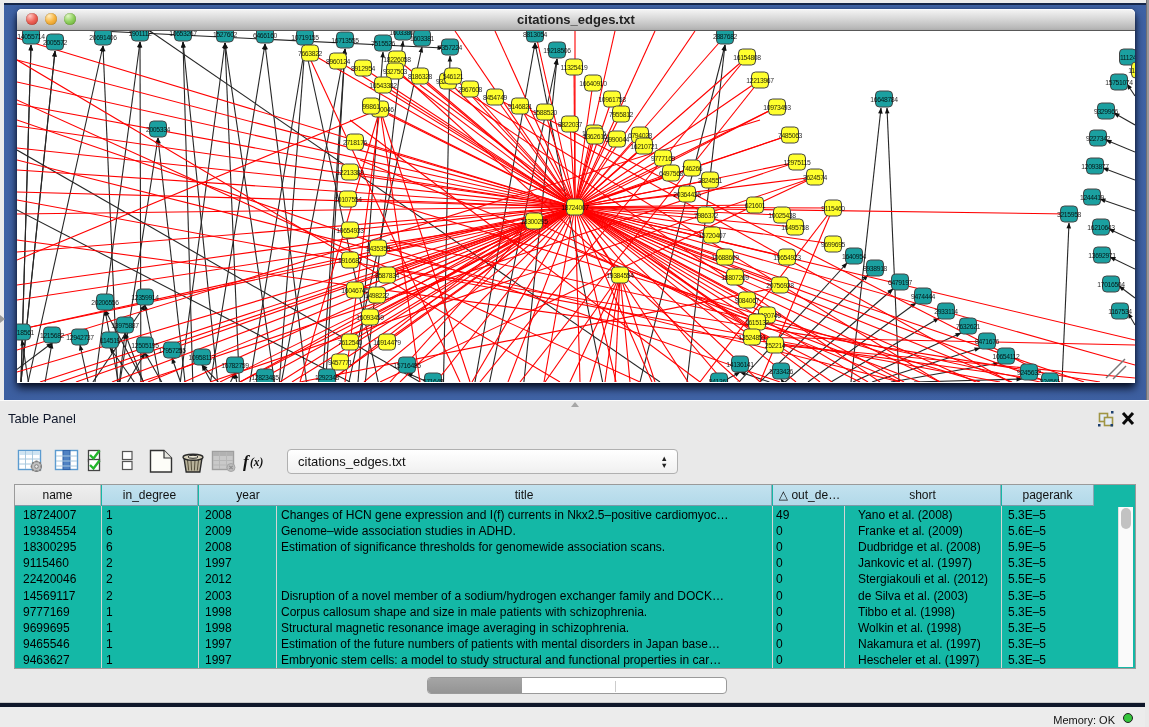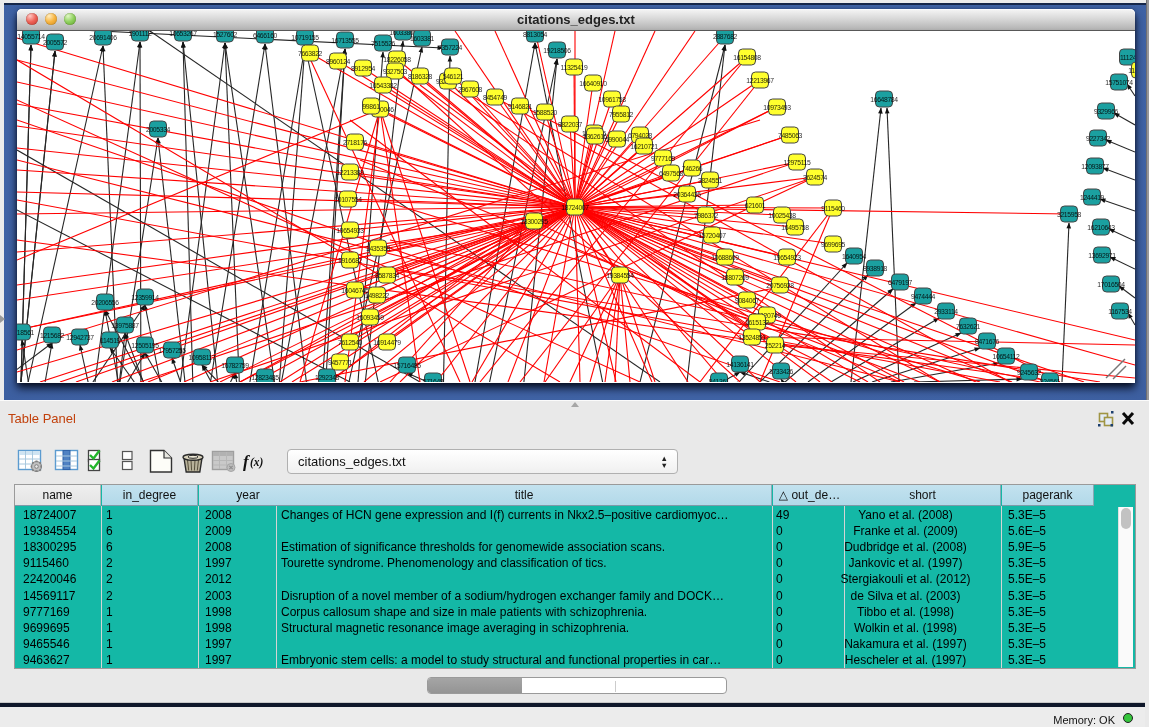--- a/index.html
+++ b/index.html
@@ -10,29 +10,29 @@
 #win{position:absolute;left:17px;top:9px;width:1118px;height:373px;border-radius:5px 5px 0 0;
  box-shadow:0 6px 9px rgba(2,6,20,.9),0 1px 4px rgba(2,6,20,.4);background:#fff}
 #tbar{position:absolute;left:0;top:0;width:100%;height:22px;border-radius:5px 5px 0 0;
  background:linear-gradient(#f6f6f6,#d9d9d9 45%,#b9b9b9 90%,#adadad);border-bottom:1px solid #585858;
  box-shadow:inset 0 1px 0 #fdfdfd}
 #tbar .tit{position:absolute;left:0;right:0;top:3px;text-align:center;font-size:13px;font-weight:bold;color:#222}
 .tl{position:absolute;top:4px;width:12px;height:12px;border-radius:50%}
 #graph{position:absolute;left:0;top:23px;width:1118px;height:351px;background:#fff;overflow:hidden}
 #panel{position:absolute;left:0;top:400px;width:1149px;height:327px;background:#e9e9e9}
 #panel .ptop{position:absolute;left:0;top:0;width:100%;height:1px;background:#fbfbfb}
-#ptitle{position:absolute;left:8px;top:11px;font-size:13px;color:#c2410c}
+#ptitle{position:absolute;left:8px;top:11px;font-size:13px;color:#0f172a}
 #grip{position:absolute;left:571px;top:2px;width:0;height:0;border-left:4px solid transparent;border-right:4px solid transparent;border-bottom:5px solid #a6a6a6}
 #tbl{position:absolute;left:14px;top:84px;width:1122px;height:185px;background:#14b8a6;border:1px solid #9a9a9a}
 .hd{position:absolute;top:0;height:21px;background:linear-gradient(#c3e2ef,#b2d9e9);border-right:1px solid #8aa8b5;border-bottom:1px solid #7d9aa8;
  font-size:12px;color:#111;text-align:center;line-height:21px}
 .tr{position:absolute;left:0;width:1120px;height:16.1px;font-size:12px;color:#000;white-space:nowrap}
 .tr div{position:absolute;top:0;line-height:16px;overflow:hidden}
 .c0{left:8px;width:84px}.c1{left:91px;width:92px}.c2{left:190px;width:80px}.c3{left:266px;width:490px}
-.c4{left:761px;width:68px}.c5{left:812px;width:157px;text-align:center}.c6{left:993px;width:95px}
+.c4{left:761px;width:68px}.c5{left:843px;width:157px;text-align:left}.c6{left:993px;width:95px}
 .gl{position:absolute;top:21px;bottom:0;width:1px;background:#d4d4d4}
 #vsb{position:absolute;right:2px;top:22px;width:15px;height:160px;background:#fafafa;border-left:1px solid #e0e0e0}
 #vsb .th{position:absolute;left:2px;top:1px;width:10px;height:21px;background:#c2c2c2;border-radius:5px}
 #tabs{position:absolute;left:427px;top:277px;height:17px;border:1px solid #9a9a9a;border-radius:4px;overflow:hidden;background:#fff;font-size:13px}
 #tabs div{float:left;height:17px;line-height:16px;padding:12px 14px;color:#222}
 #tabs .sel{background:linear-gradient(#a5a5a5,#8a8a8a);color:#fff}
 #tabs .sp{padding:0;width:1px;background:#ccc;height:11px;margin-top:3px}
 #status{position:absolute;left:0;top:303px;width:1145px;height:33px;background:#ececec;border-top:4px solid #0f172a;box-shadow:0 -1px 0 #c8c8c8}
 #status .m{position:absolute;right:30px;top:7px;font-size:11px;color:#111}
 #status .dot{position:absolute;right:12px;top:6px;width:10px;height:10px;border-radius:50%;background:#35c63c;border:1.5px solid #222}
@@ -651,38 +651,38 @@
           <div class="c2">2008</div>
           <div class="c3">Changes of HCN gene expression and I(f) currents in Nkx2.5–positive cardiomyoc…</div>
           <div class="c4">49</div>
           <div class="c5">Yano et al. (2008)</div>
           <div class="c6">5.3E–5</div>
         </div>
 <div class="tr" style="top:38.1px">
           <div class="c0">19384554</div>
           <div class="c1">6</div>
           <div class="c2">2009</div>
+          <div class="c3">Genome–wide association studies in ADHD.</div>
           <div class="c4">0</div>
           <div class="c5">Franke et al. (2009)</div>
           <div class="c6">5.6E–5</div>
         </div>
 <div class="tr" style="top:54.2px">
           <div class="c0">18300295</div>
           <div class="c1">6</div>
           <div class="c2">2008</div>
           <div class="c3">Estimation of significance thresholds for genomewide association scans.</div>
           <div class="c4">0</div>
           <div class="c5">Dudbridge et al. (2008)</div>
           <div class="c6">5.9E–5</div>
         </div>
 <div class="tr" style="top:70.3px">
           <div class="c0">9115460</div>
           <div class="c1">2</div>
           <div class="c2">1997</div>
-          <div class="c3">Tourette syndrome. Phenomenology and classification of tics.</div>
           <div class="c4">0</div>
           <div class="c5">Jankovic et al. (1997)</div>
           <div class="c6">5.3E–5</div>
         </div>
 <div class="tr" style="top:86.4px">
           <div class="c0">22420046</div>
           <div class="c1">2</div>
           <div class="c2">2012</div>
           <div class="c4">0</div>
           <div class="c5">Stergiakouli et al. (2012)</div>
@@ -712,20 +712,21 @@
           <div class="c2">1998</div>
           <div class="c3">Structural magnetic resonance image averaging in schizophrenia.</div>
           <div class="c4">0</div>
           <div class="c5">Wolkin et al. (1998)</div>
           <div class="c6">5.3E–5</div>
         </div>
 <div class="tr" style="top:150.8px">
           <div class="c0">9465546</div>
           <div class="c1">1</div>
           <div class="c2">1997</div>
+          <div class="c3">Estimation of the future numbers of patients with mental disorders in Japan base…</div>
           <div class="c4">0</div>
           <div class="c5">Nakamura et al. (1997)</div>
           <div class="c6">5.3E–5</div>
         </div>
 <div class="tr" style="top:166.9px">
           <div class="c0">9463627</div>
           <div class="c1">1</div>
           <div class="c2">1997</div>
           <div class="c3">Embryonic stem cells: a model to study structural and functional properties in car…</div>
           <div class="c4">0</div>

